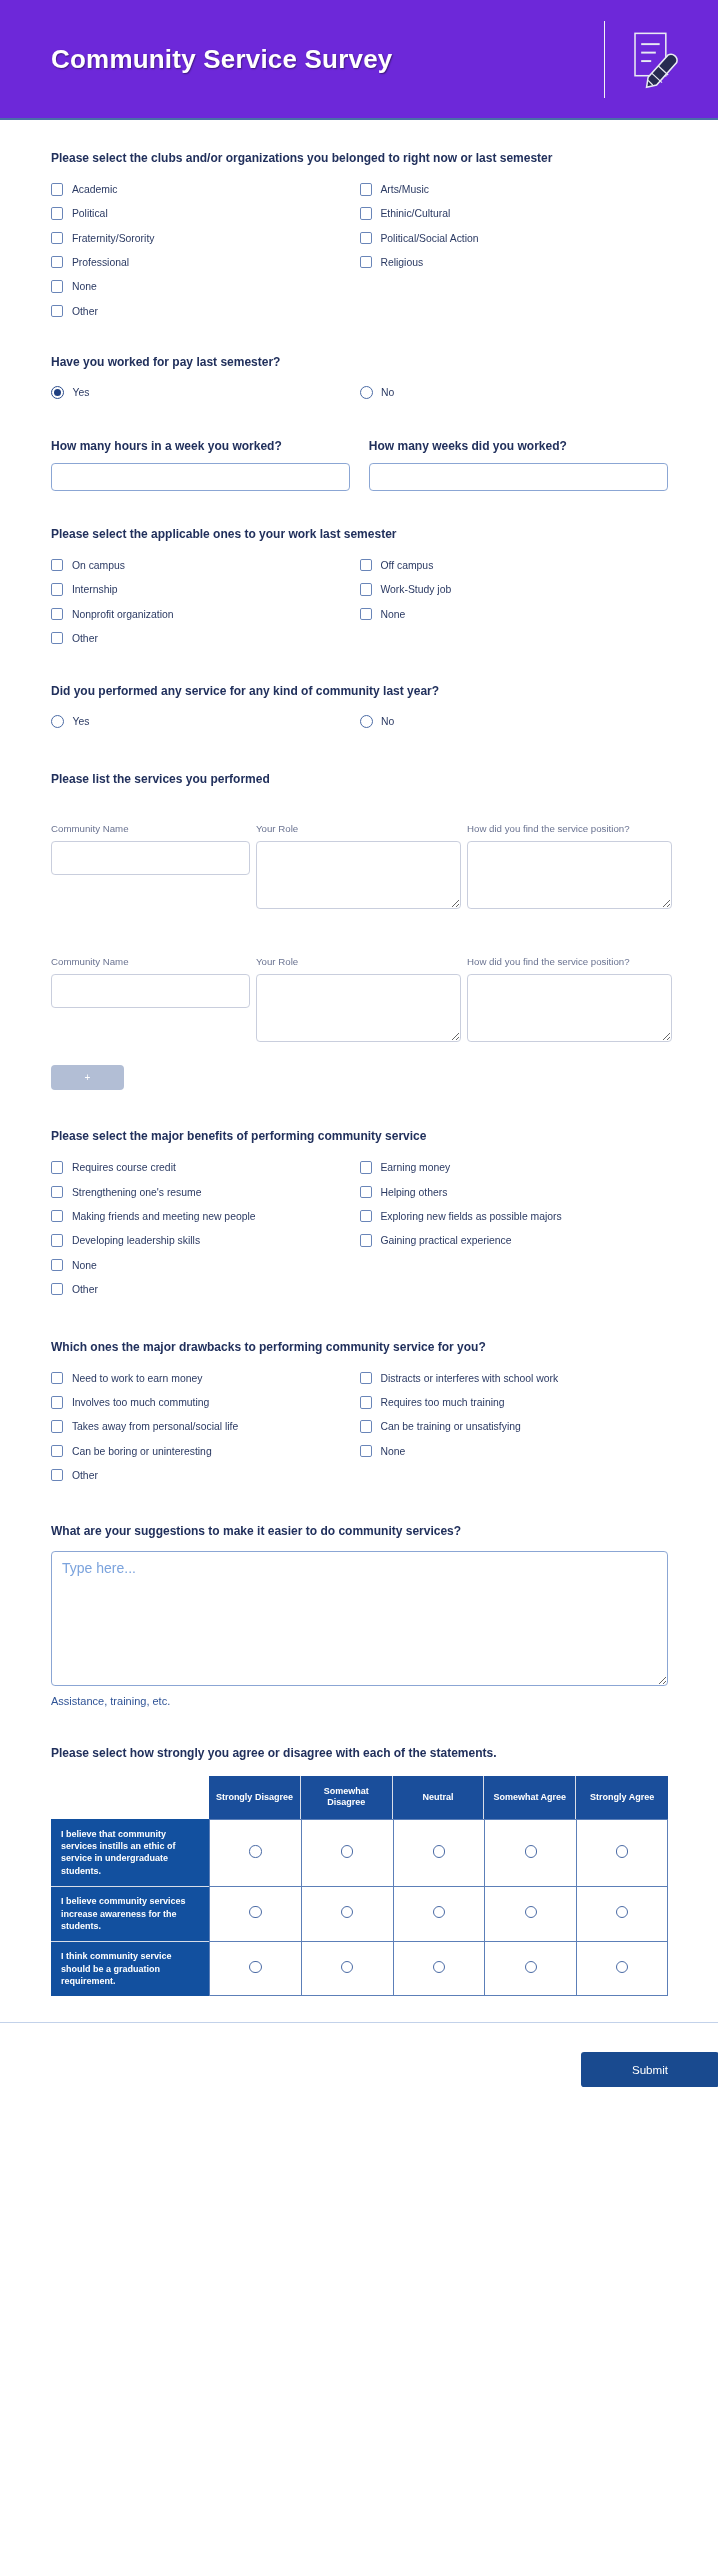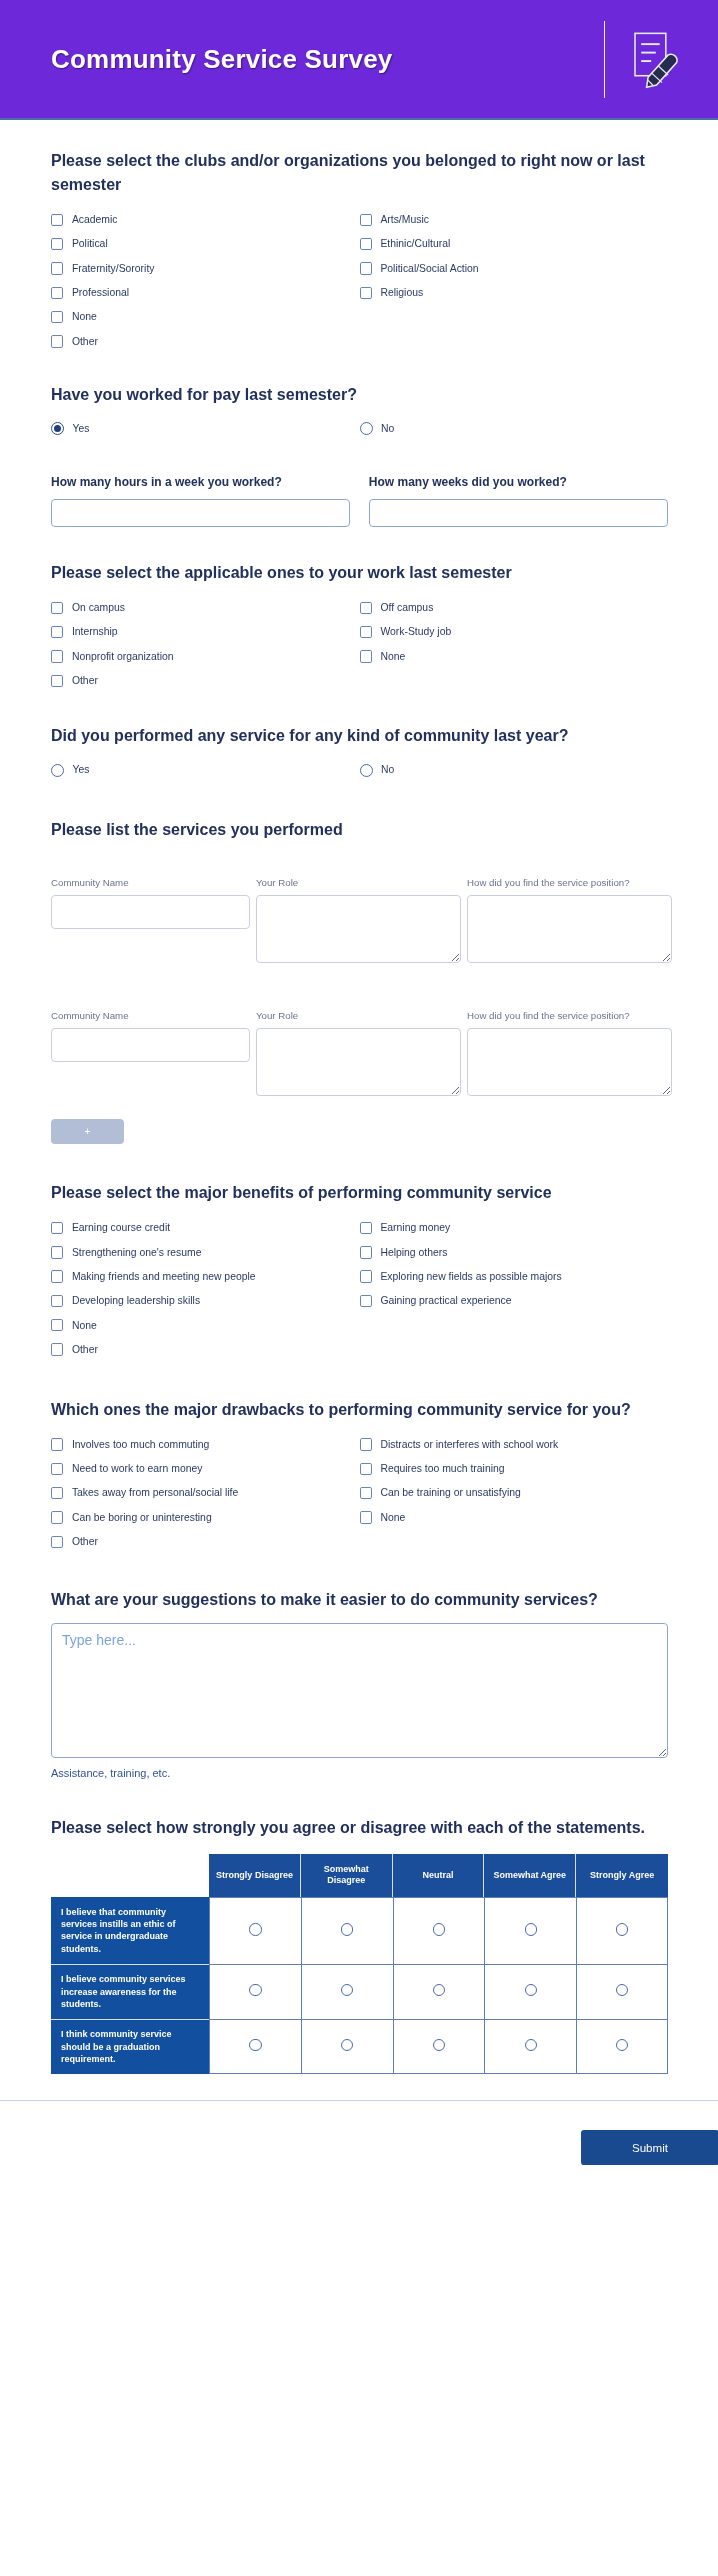--- a/index.html
+++ b/index.html
@@ -42,41 +42,40 @@
   }
 
   
   .form-body {
     padding: 0 0 0 0;
   }
   .section {
     padding: 0 51px;
   }
   .q-title {
-    font-size: 16px;
+    font-size: 12px;
     font-weight: bold;
     color: #21305c;
     line-height: 1.5;
     margin: 0;
   }
 
   
   .opt-grid {
     display: grid;
     grid-template-columns: 1fr 1fr;
     grid-auto-flow: column;
     column-gap: 0px;
     margin-top: 10.8px;
   }
   .opt-grid.rows4 { grid-template-rows: repeat(4, auto); }
   .opt-grid.rows3 { grid-template-rows: repeat(3, auto); }
 
   .opt {
     display: flex;
-    align-items: center;
     gap: 8.5px;
     padding: 5.4px 0;
   }
   .cb {
     width: 12.4px; height: 12.4px;
     min-width: 12.4px;
     border: 0.8px solid #6985b8;
     border-radius: 1.9px;
     background: #fff;
   }
@@ -471,21 +470,21 @@
     </div>
 
     <button class="add-btn">+</button>
   </div>
 
   <div class="section" style="padding-top:37px;">
     <div class="q-title">Please select the major benefits of performing community service</div>
     <div class="opt-grid rows4">
       <div class="opt">
         <span class="cb"></span>
-        <span class="opt-label">Earning course credit</span>
+        <span class="opt-label">Requires course credit</span>
       </div>
       <div class="opt">
         <span class="cb"></span>
         <span class="opt-label">Strengthening one's resume</span>
       </div>
       <div class="opt">
         <span class="cb"></span>
         <span class="opt-label">Making friends and meeting new people</span>
       </div>
       <div class="opt">
@@ -519,25 +518,25 @@
         <span class="opt-label">Other</span>
       </div>
     </div>
   </div>
 
   <div class="section" style="padding-top:36px;">
     <div class="q-title">Which ones the major drawbacks to performing community service for you?</div>
     <div class="opt-grid rows4">
       <div class="opt">
         <span class="cb"></span>
+        <span class="opt-label">Need to work to earn money</span>
+      </div>
+      <div class="opt">
+        <span class="cb"></span>
         <span class="opt-label">Involves too much commuting</span>
-      </div>
-      <div class="opt">
-        <span class="cb"></span>
-        <span class="opt-label">Need to work to earn money</span>
       </div>
       <div class="opt">
         <span class="cb"></span>
         <span class="opt-label">Takes away from personal/social life</span>
       </div>
       <div class="opt">
         <span class="cb"></span>
         <span class="opt-label">Can be boring or uninteresting</span>
       </div>
       <div class="opt">

